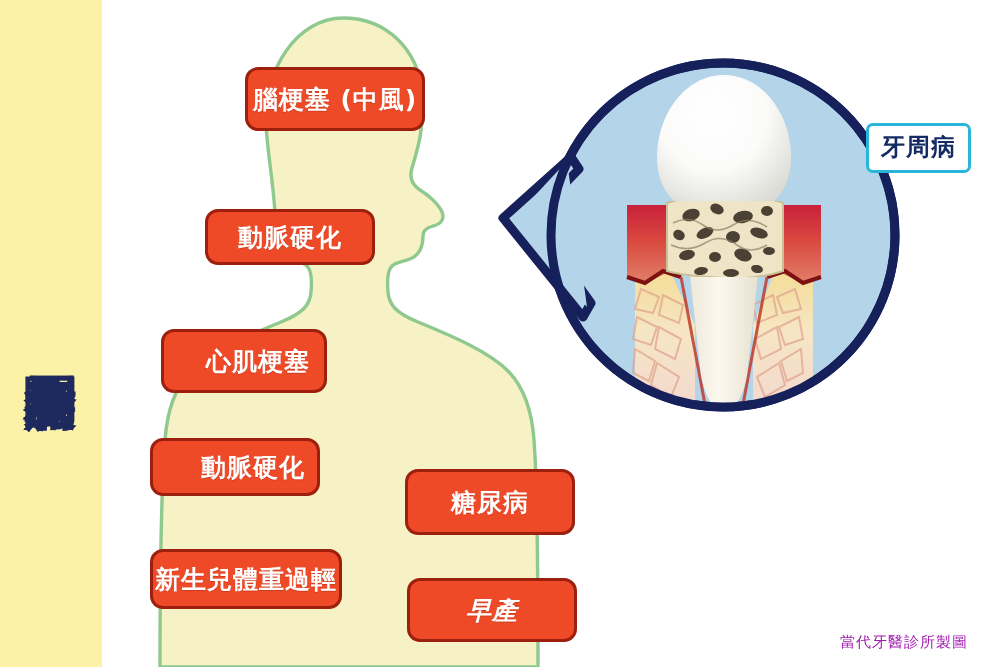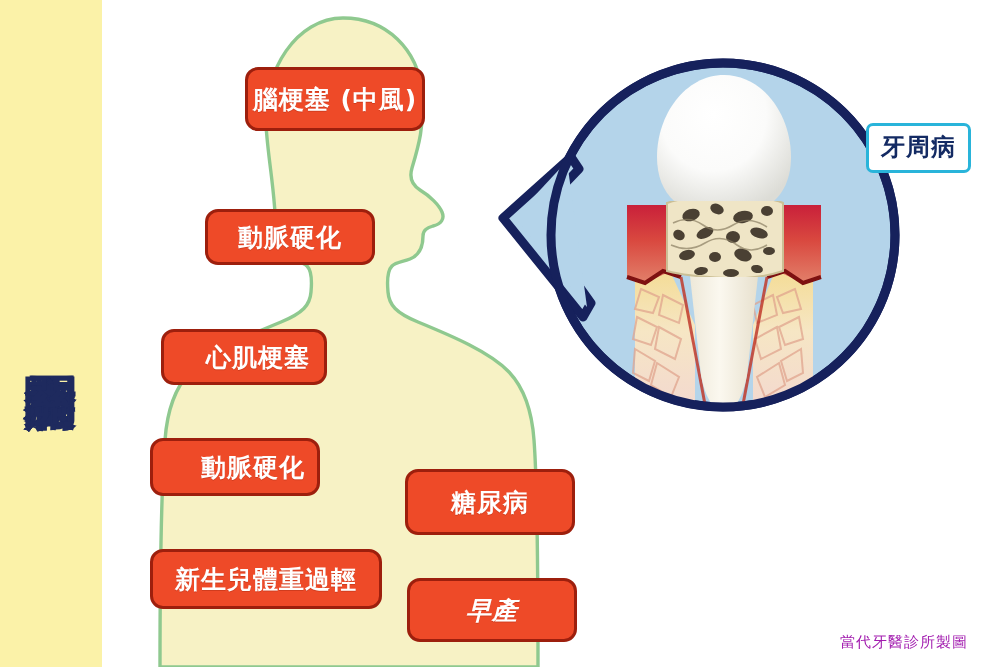--- a/index.html
+++ b/index.html
@@ -239,34 +239,34 @@
   <div id="perio-tag">牙周病</div>
 
   <div class="pill" style="left:245px;top:67px;width:180px;height:64px;font-size:25px;">
     <span>腦梗塞 (中風)</span>
   </div>
 
   <div class="pill" style="left:205px;top:209px;width:170px;height:56px;font-size:25px;">
     <span>動脈硬化</span>
   </div>
 
-  <div class="pill" style="left:161px;top:329px;width:166px;height:56px;font-size:25px;padding-left:28px;">
+  <div class="pill" style="left:161px;top:329px;width:166px;height:64px;font-size:25px;padding-left:28px;">
     <span>心肌梗塞</span>
   </div>
 
 
   <div class="pill" style="left:150px;top:438px;width:170px;height:58px;font-size:25px;padding-left:36px;">
     <span>動脈硬化</span>
   </div>
 
   <div class="pill" style="left:405px;top:469px;width:170px;height:66px;font-size:25px;">
     <span>糖尿病</span>
   </div>
 
-  <div class="pill" style="left:150px;top:549px;width:232px;height:60px;font-size:25px;">
+  <div class="pill" style="left:150px;top:549px;width:192px;height:60px;font-size:25px;">
     <span>新生兒體重過輕</span>
   </div>
 
   <div class="pill" style="left:407px;top:578px;width:170px;height:64px;font-size:25px;font-style:italic;">
     <span>早產</span>
   </div>
 
 
   <div id="credit">當代牙醫診所製圖</div>
 

